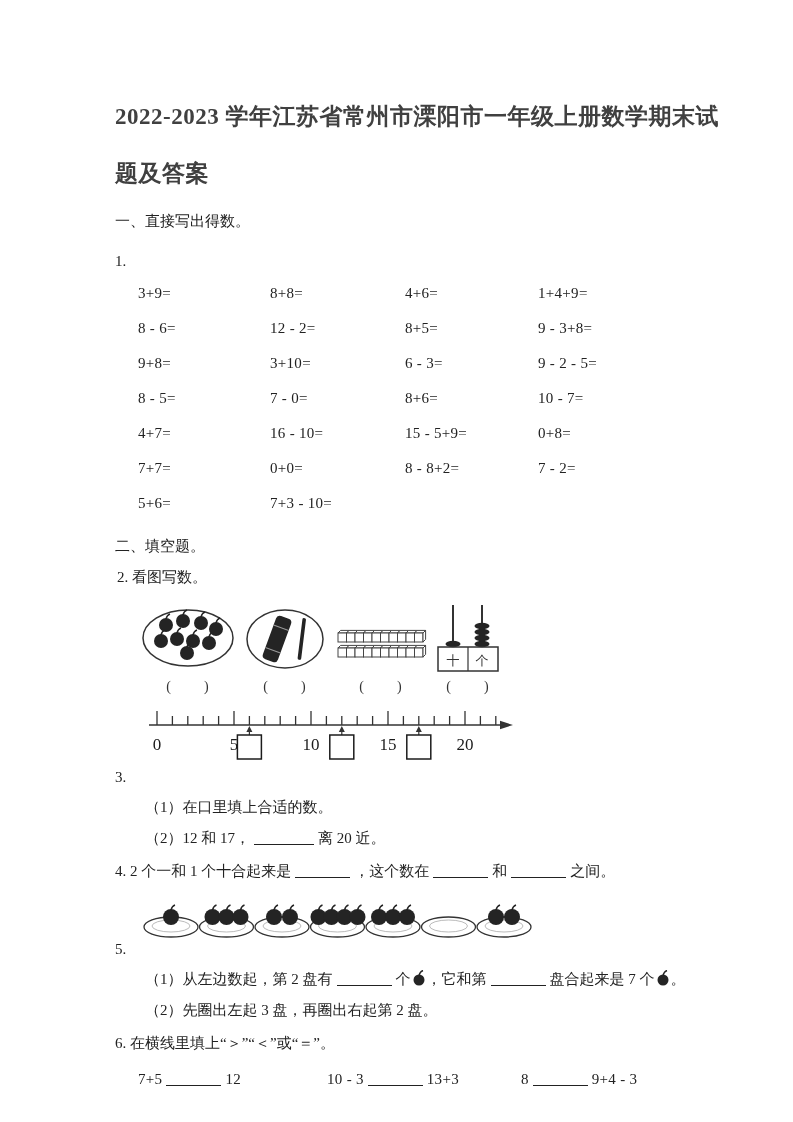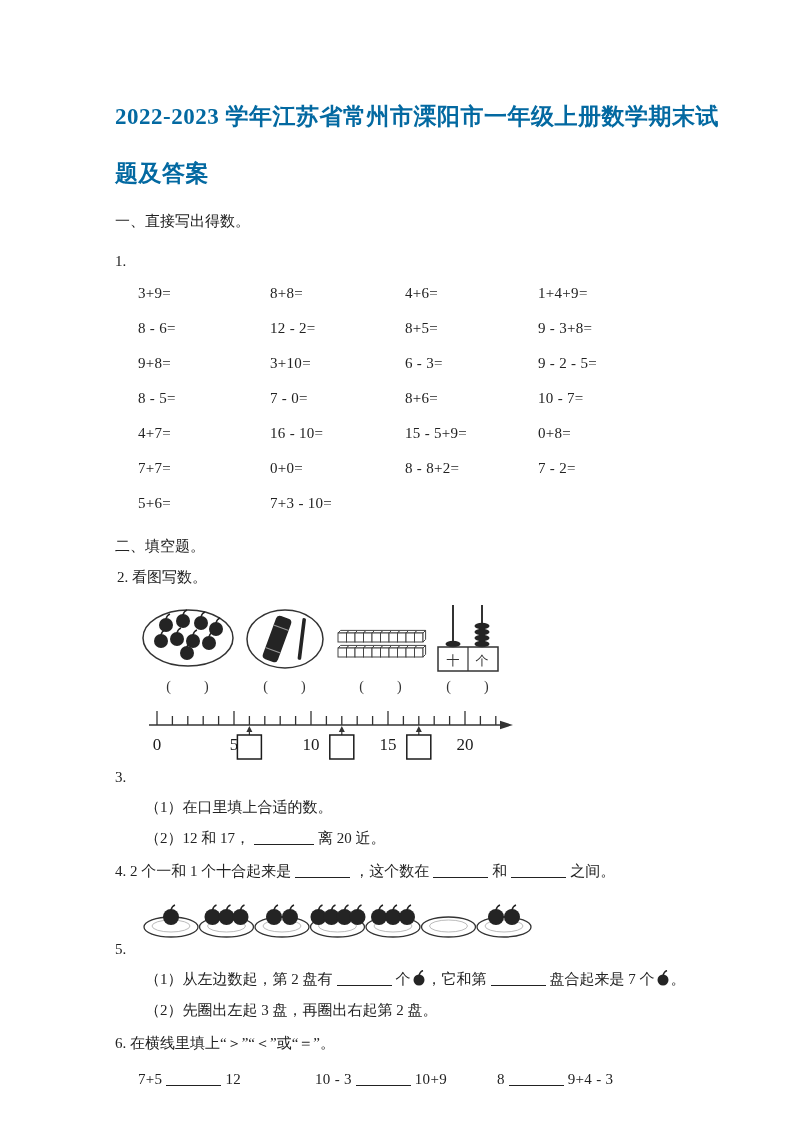--- a/index.html
+++ b/index.html
@@ -10,21 +10,21 @@
     background:#fff;
     color:#222;
     font-family:"Liberation Serif","DejaVu Serif",serif;
     font-size:15px;
     box-sizing:border-box;
     padding:88px 70px 0 115px;
     overflow:hidden;
   }
   .title{
     font-size:23px;font-weight:bold;line-height:57px;
-    letter-spacing:.5px;width:620px;margin:0 0 10px 0;color:#0369a1;
+    letter-spacing:.5px;width:620px;margin:0 0 10px 0;color:#404040;
   }
   .sec-heading{margin:10px 0 0 0;}
   .qlabel{margin:22px 0 0 0;}
   .q1-grid{
     display:grid;grid-template-columns:132px 135px 133px 160px;
     margin:6px 0 0 23px;line-height:35px;letter-spacing:.3px;
   }
   .sec2-heading{margin:16px 0 0 0;}
   .q2-label{margin:12px 0 0 2px;}
   .pic-row{display:flex;align-items:flex-end;gap:8px;margin:12px 0 0 25px;}
@@ -35,21 +35,21 @@
   .indent{margin:12px 0 0 30px;}
   .line{margin:14px 0 0 0;}
   .blank{
     display:inline-block;width:55px;height:14px;
     border-bottom:1.4px solid #222;vertical-align:-2px;margin:0 4px;
   }
   .blank.wide{width:60px;}
   .plates-wrap{margin:12px 0 0 28px;line-height:0;}
   .q5-label{margin:-4px 0 0 0;}
   .apple-inline{display:inline-block;vertical-align:-2px;margin:0 1px;}
-  .cmp-row{display:flex;margin:18px 0 0 23px;letter-spacing:.3px;}
+  .cmp-row{display:flex;margin:18px 0 0 23px;letter-spacing:.3px;gap:12px;}
   .cmp-item{white-space:nowrap;}
   .cmp-item:nth-child(1){width:177px;}
   .cmp-item:nth-child(2){width:182px;}
   svg{display:block;}
 </style>
 </head>
 <body>
 
 <div class="page">
 
@@ -300,17 +300,17 @@
       </svg><span>，它和第</span><span class="blank"></span><span>盘合起来是 7 个</span><svg width="14" height="16" class="apple-inline">
         <circle cx="7" cy="10" r="5.5" fill="#242424"></circle>
         <path d="M 7 5.5 q 1 -4 4 -5" stroke="#242424" stroke-width="1.4" fill="none"></path>
       </svg><span>。</span></div>
   <div class="indent">（2）先圈出左起 3 盘，再圈出右起第 2 盘。</div>
 
   <div class="line"><span>6.</span>&nbsp;<span>在横线里填上“＞”“＜”或“＝”。</span></div>
 
   <div class="cmp-row" id="cmp-row">
       <div class="cmp-item"><span>7+5</span><span class="blank"></span><span>12</span></div>
-      <div class="cmp-item"><span>10 - 3</span><span class="blank"></span><span>10+9</span></div>
+      <div class="cmp-item"><span>10 - 3</span><span class="blank"></span><span>13+3</span></div>
       <div class="cmp-item"><span>8</span><span class="blank"></span><span>9+4 - 3</span></div>
     </div>
 
 </div>
 
 </body></html>

